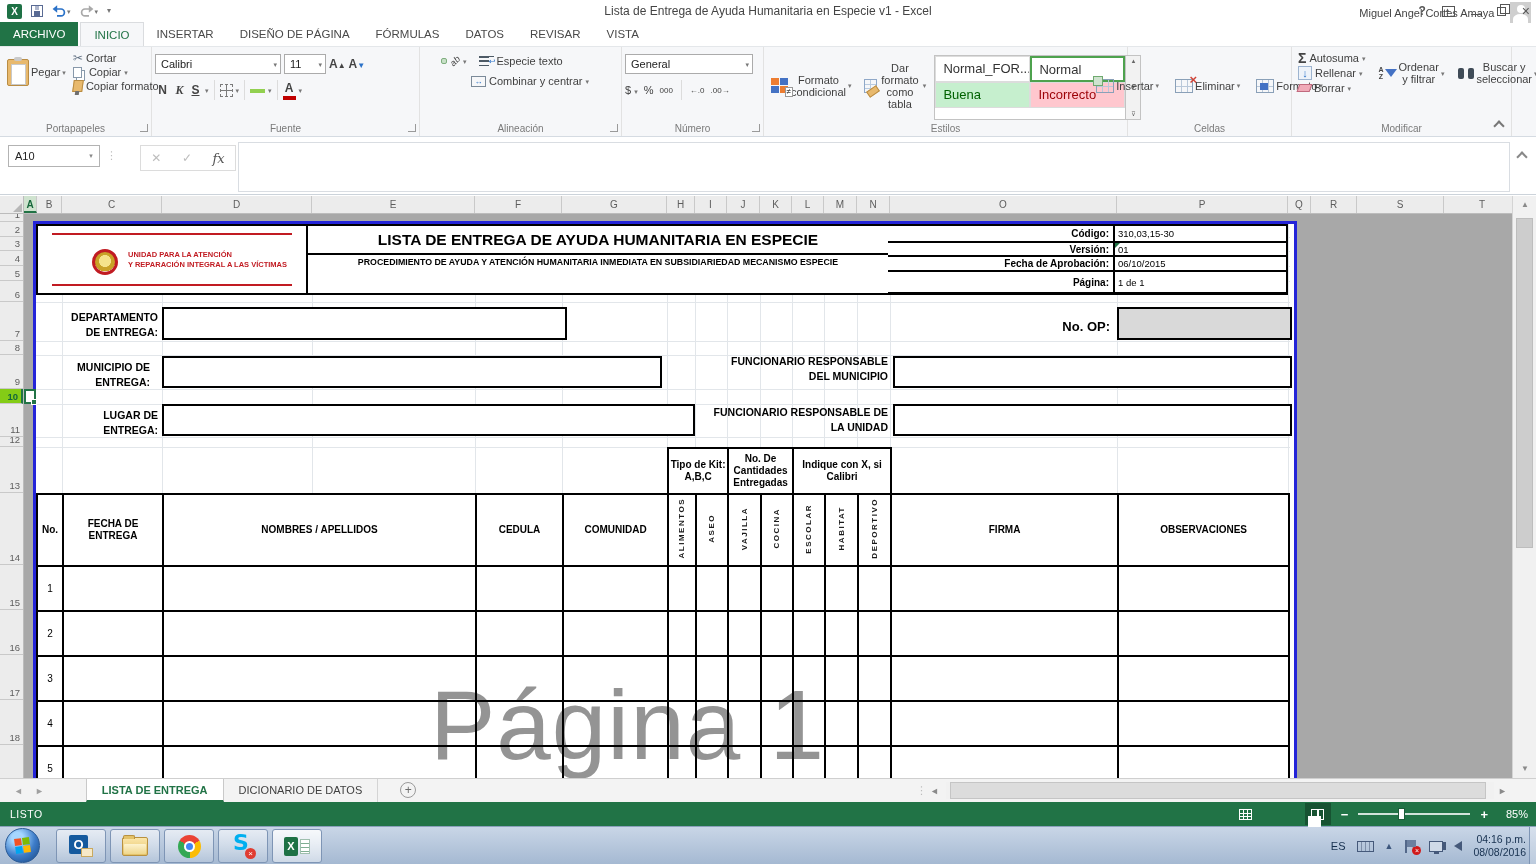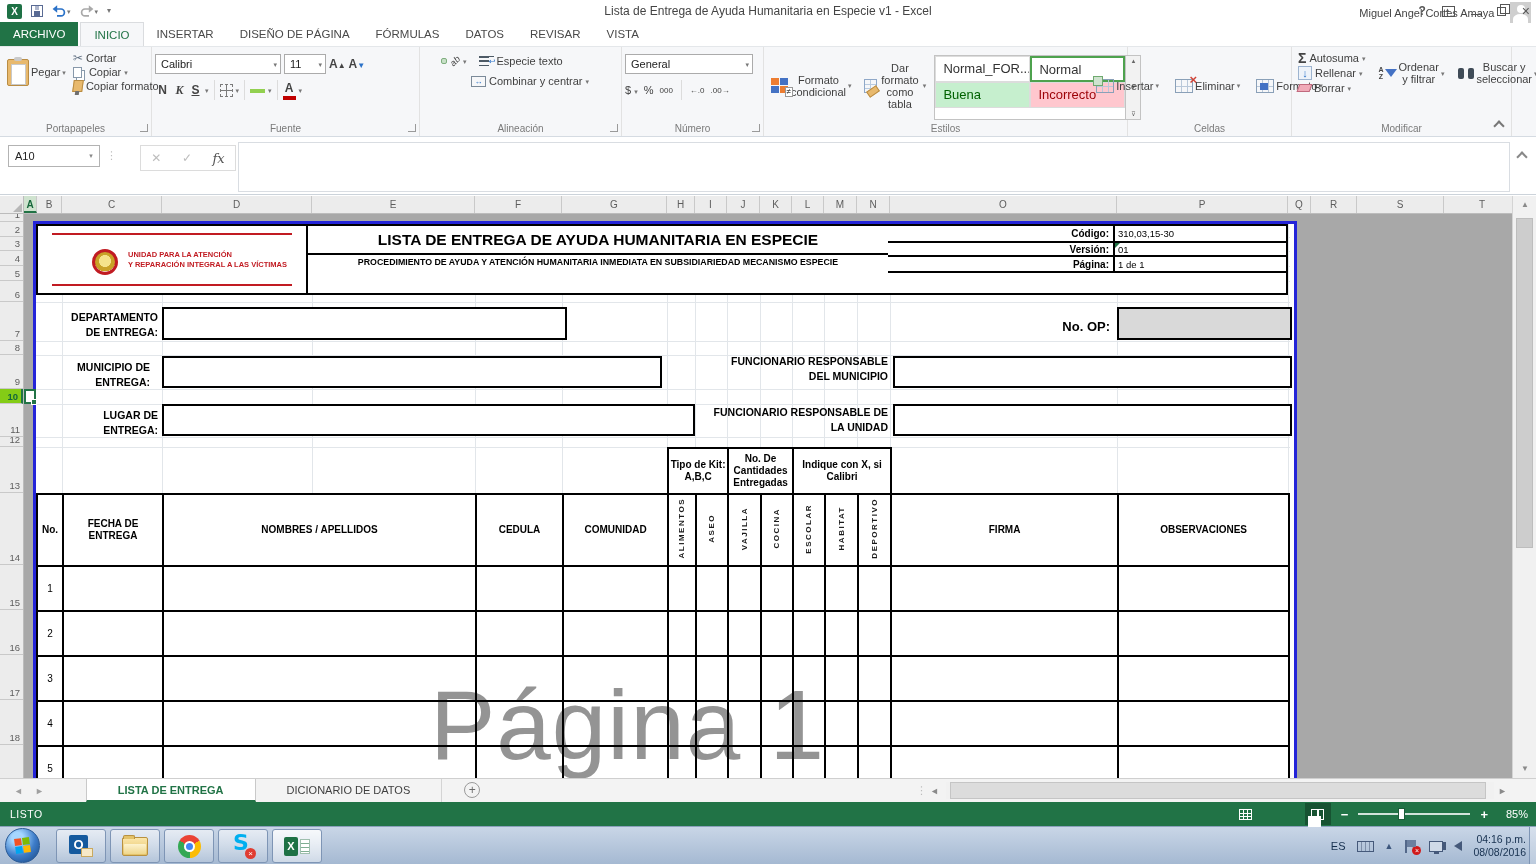--- a/index.html
+++ b/index.html
@@ -150,21 +150,21 @@
 .watermark{position:absolute;left:430px;top:455px;z-index:6;font-size:98px;color:#949494;mix-blend-mode:multiply;white-space:nowrap;letter-spacing:1px}
 .selcell{position:absolute;left:24px;top:175px;width:12px;height:15px;border:2px solid #217346;background:#fff;z-index:9}
 .selcell::after{content:'';position:absolute;right:-3px;bottom:-3px;width:4px;height:4px;background:#217346;border:1px solid #fff}
 
 .vscroll{position:absolute;right:0;top:196px;width:24px;height:582px;background:#f1f1f1;border-left:1px solid #d4d4d4;z-index:10}
 .vsbtn{position:absolute;left:0;width:24px;height:18px;color:#8a8a8a;font-size:8px;text-align:center;line-height:18px}
 .vthumb{position:absolute;left:3px;top:22px;width:17px;height:330px;background:#cdcdcd;border:1px solid #bdbdbd}
 
 .sheetbar{position:absolute;left:0;top:778px;width:1536px;height:24px;background:#f3f3f3;border-top:1px solid #cfcfcf;display:flex;align-items:stretch;font-size:11px}
 .tabnav{display:flex;align-items:center;gap:12px;padding:0 14px;color:#a0a0a0;font-size:9px}
-.stab{padding:0 31px;line-height:22px;white-space:nowrap;color:#3f3f3f;border-right:1px solid #d4d4d4}
+.stab{padding:0 15px;line-height:22px;white-space:nowrap;color:#3f3f3f;border-right:1px solid #d4d4d4}
 .stab.active{background:#fff;color:#217346;font-weight:bold;border:1px solid #c9c9c9;border-top:none;border-bottom:2px solid #217346}
 .addsheet{width:16px;height:16px;border-radius:50%;border:1px solid #9a9a9a;color:#6a6a6a;font-size:12px;line-height:14px;text-align:center;margin:3px 0 0 22px}
 .hsplit{position:absolute;left:916px;top:5px;color:#bdbdbd;font-size:11px}
 .hsbtn{position:absolute;top:0;height:24px;line-height:24px;color:#8a8a8a;font-size:9px}
 .hstrack{position:absolute;left:946px;top:3px;width:548px;height:17px;background:#f1f1f1}
 .hsthumb{position:absolute;left:4px;top:0;width:536px;height:17px;background:#dcdcdc;border:1px solid #c5c5c5}
 
 .statusbar{position:absolute;left:0;top:802px;width:1536px;height:24px;background:#217346;color:#fff;display:flex;align-items:center}
 .stmode{padding-left:10px;font-size:10.5px;letter-spacing:.5px}
 .stright{position:absolute;right:8px;top:0;height:24px;display:flex;align-items:center;gap:10px}
@@ -537,21 +537,25 @@
       </div>
       <div class="hdr-meta">
           <div class="metarow" style="height: 17px;">
             <div class="metalabel">Código:</div>
             <div class="metaval">310,03,15-30</div>
           </div>
           <div class="metarow" style="height: 14px;">
             <div class="metalabel">Versión:</div>
             <div class="metaval">01<div class="gtri"></div></div>
           </div>
-          <div class="metarow" style="height: 16px;">
+          <div class="metarow" style="height: 15px;">
+            <div class="metalabel">Fecha de Aprobación:</div>
+            <div class="metaval">06/10/2015</div>
+          </div>
+          <div class="metarow" style="height: 22px;">
             <div class="metalabel">Página:</div>
             <div class="metaval">1 de 1</div>
           </div>
         </div>
     </div>
 
     <div class="flabel" style="left:40px;top:96px;width:118px">DEPARTAMENTO
 DE ENTREGA:</div>
     <div class="fbox" style="left:162px;top:93px;width:405px;height:33px"></div>
     <div class="noop" style="left:1000px;top:105px;width:110px">No. OP:</div>

